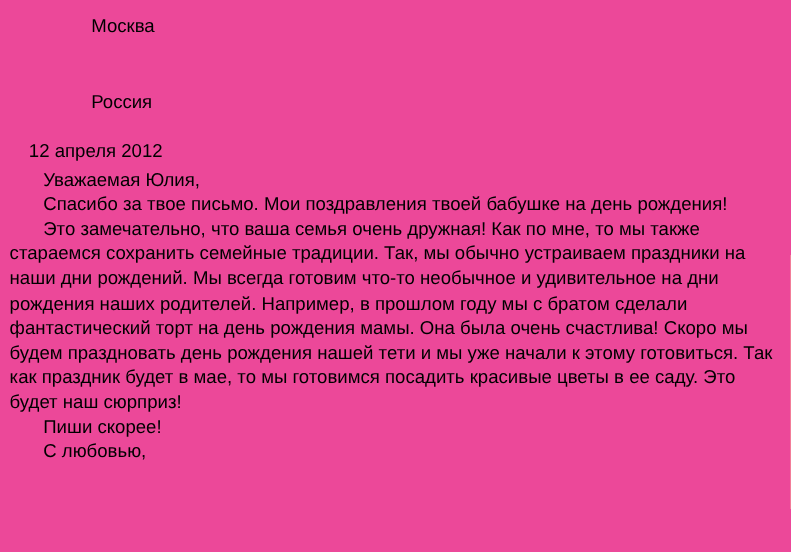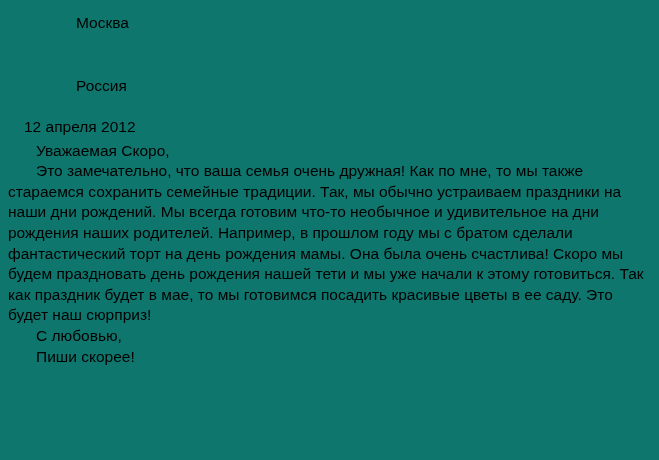--- a/index.html
+++ b/index.html
@@ -12,21 +12,21 @@
     background: #ffff99;
     font-family: "Liberation Sans", sans-serif;
     color: #000000;
     overflow: hidden;
   }
   .letter {
     width: 659px;
     height: 460px;
     box-sizing: border-box;
     padding: 14px 8px 0 8px;
-    background: #0f766e;
+    background: #ec4899;
   }
   .header-block {
     padding-left: 68px;
   }
   .header-line {
     font-size: 15.5px;
     line-height: 1.2;
     margin-bottom: 24px;
   }
   .header-line.second {
@@ -60,21 +60,22 @@
 
 <div class="letter">
 
   <div class="header-block">
     <div class="header-line">Москва</div>
     <div class="header-line second">Россия</div>
   </div>
 
   <div class="date-line">12 апреля 2012</div>
 
-  <p class="para">Уважаемая Скоро,</p>
+  <p class="para">Уважаемая Юлия,</p>
 
+  <p class="para body-text">Спасибо за твое письмо. Мои поздравления твоей бабушке на день рождения!</p>
 
   <p class="para body-text">Это замечательно, что ваша семья очень дружная! Как по мне, то мы также стараемся сохранить семейные традиции. Так, мы обычно устраиваем праздники на наши дни рождений. Мы всегда готовим что-то необычное и удивительное на дни рождения наших родителей. Например, в прошлом году мы с братом сделали фантастический торт на день рождения мамы. Она была очень счастлива! Скоро мы будем праздновать день рождения нашей тети и мы уже начали к этому готовиться. Так как праздник будет в мае, то мы готовимся посадить красивые цветы в ее саду. Это будет наш сюрприз!</p>
 
+  <p class="closing">Пиши скорее!</p>
   <p class="closing">С любовью,</p>
-  <p class="closing">Пиши скорее!</p>
 
 </div>
 
 </body></html>

